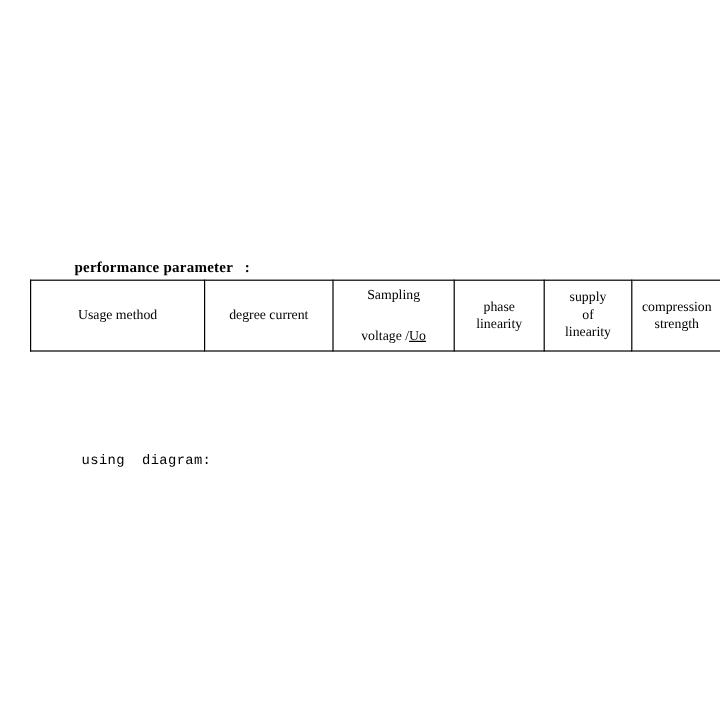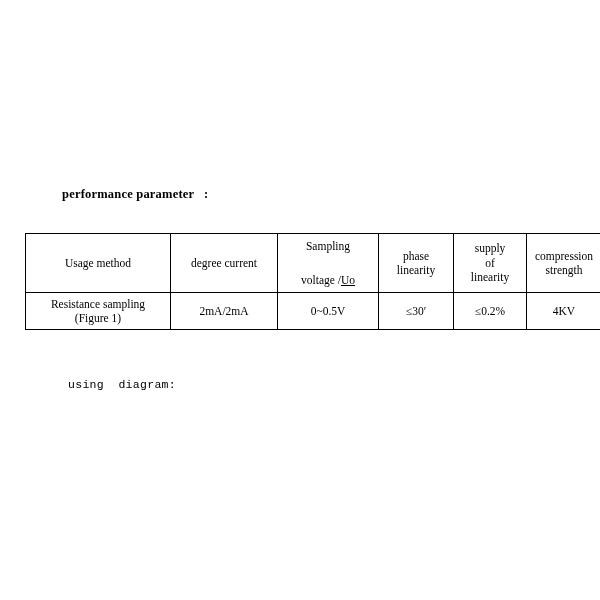--- a/index.html
+++ b/index.html
@@ -15,21 +15,21 @@
     overflow: hidden;
   }
   .page {
     position: relative;
     width: 600px;
     height: 600px;
   }
   .heading {
     position: absolute;
     left: 62px;
-    top: 187px;
+    top: 216px;
     font-family: "Liberation Serif", serif;
     font-weight: bold;
     font-size: 12.5px;
     letter-spacing: 0.2px;
     white-space: pre;
   }
   .caption {
     position: absolute;
     left: 68px;
     top: 378px;
@@ -103,30 +103,19 @@
         <span class="cellline">supply</span>
         <span class="cellline">of</span>
         <span class="cellline">linearity</span>
       </td>
       <td class="col6">
         <span class="cellline">compression</span>
         <span class="cellline">strength</span>
       </td>
     </tr>
 
-    <tr class="body">
-      <td class="col1">
-        <span class="cellline">Resistance sampling</span>
-        <span class="cellline">(Figure 1)</span>
-      </td>
-      <td class="col2">2mA/2mA</td>
-      <td class="col3">0~0.5V</td>
-      <td class="col4">≤30′</td>
-      <td class="col5">≤0.2%</td>
-      <td class="col6">4KV</td>
-    </tr>
 
   </tbody>
     </table>
 
   <div class="caption">using  diagram:</div>
 
 </div>
 
 </body></html>

